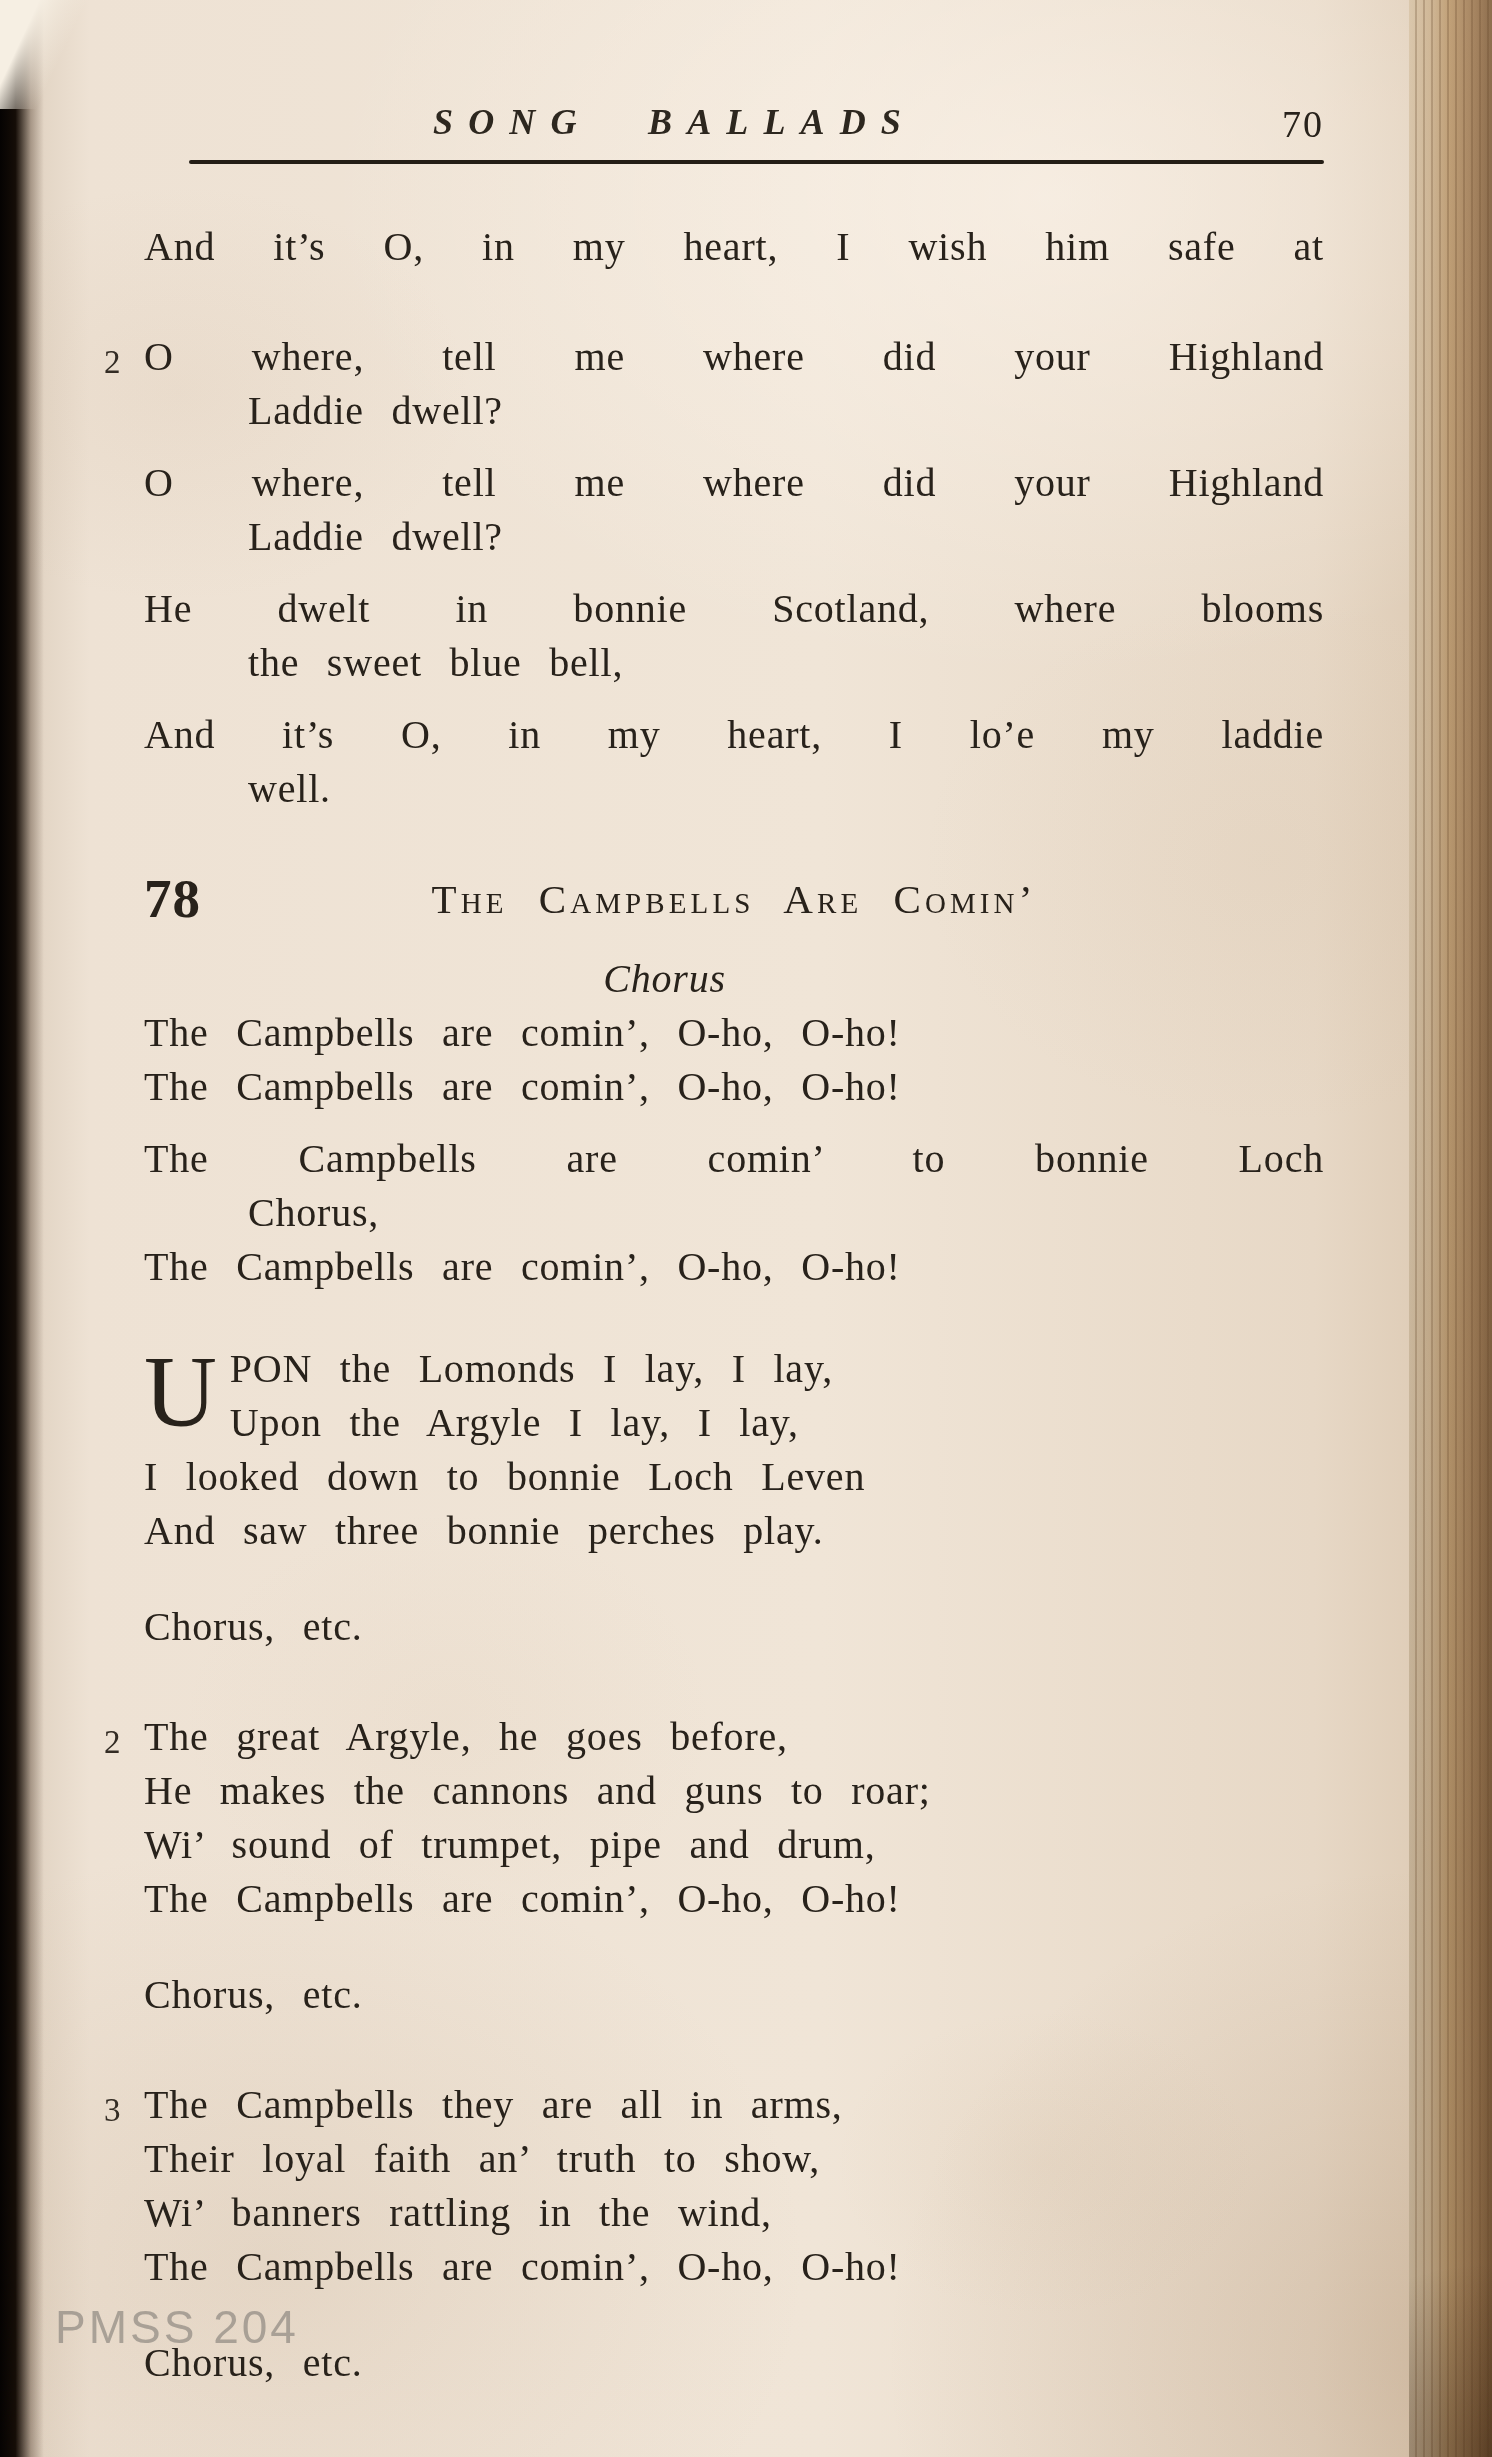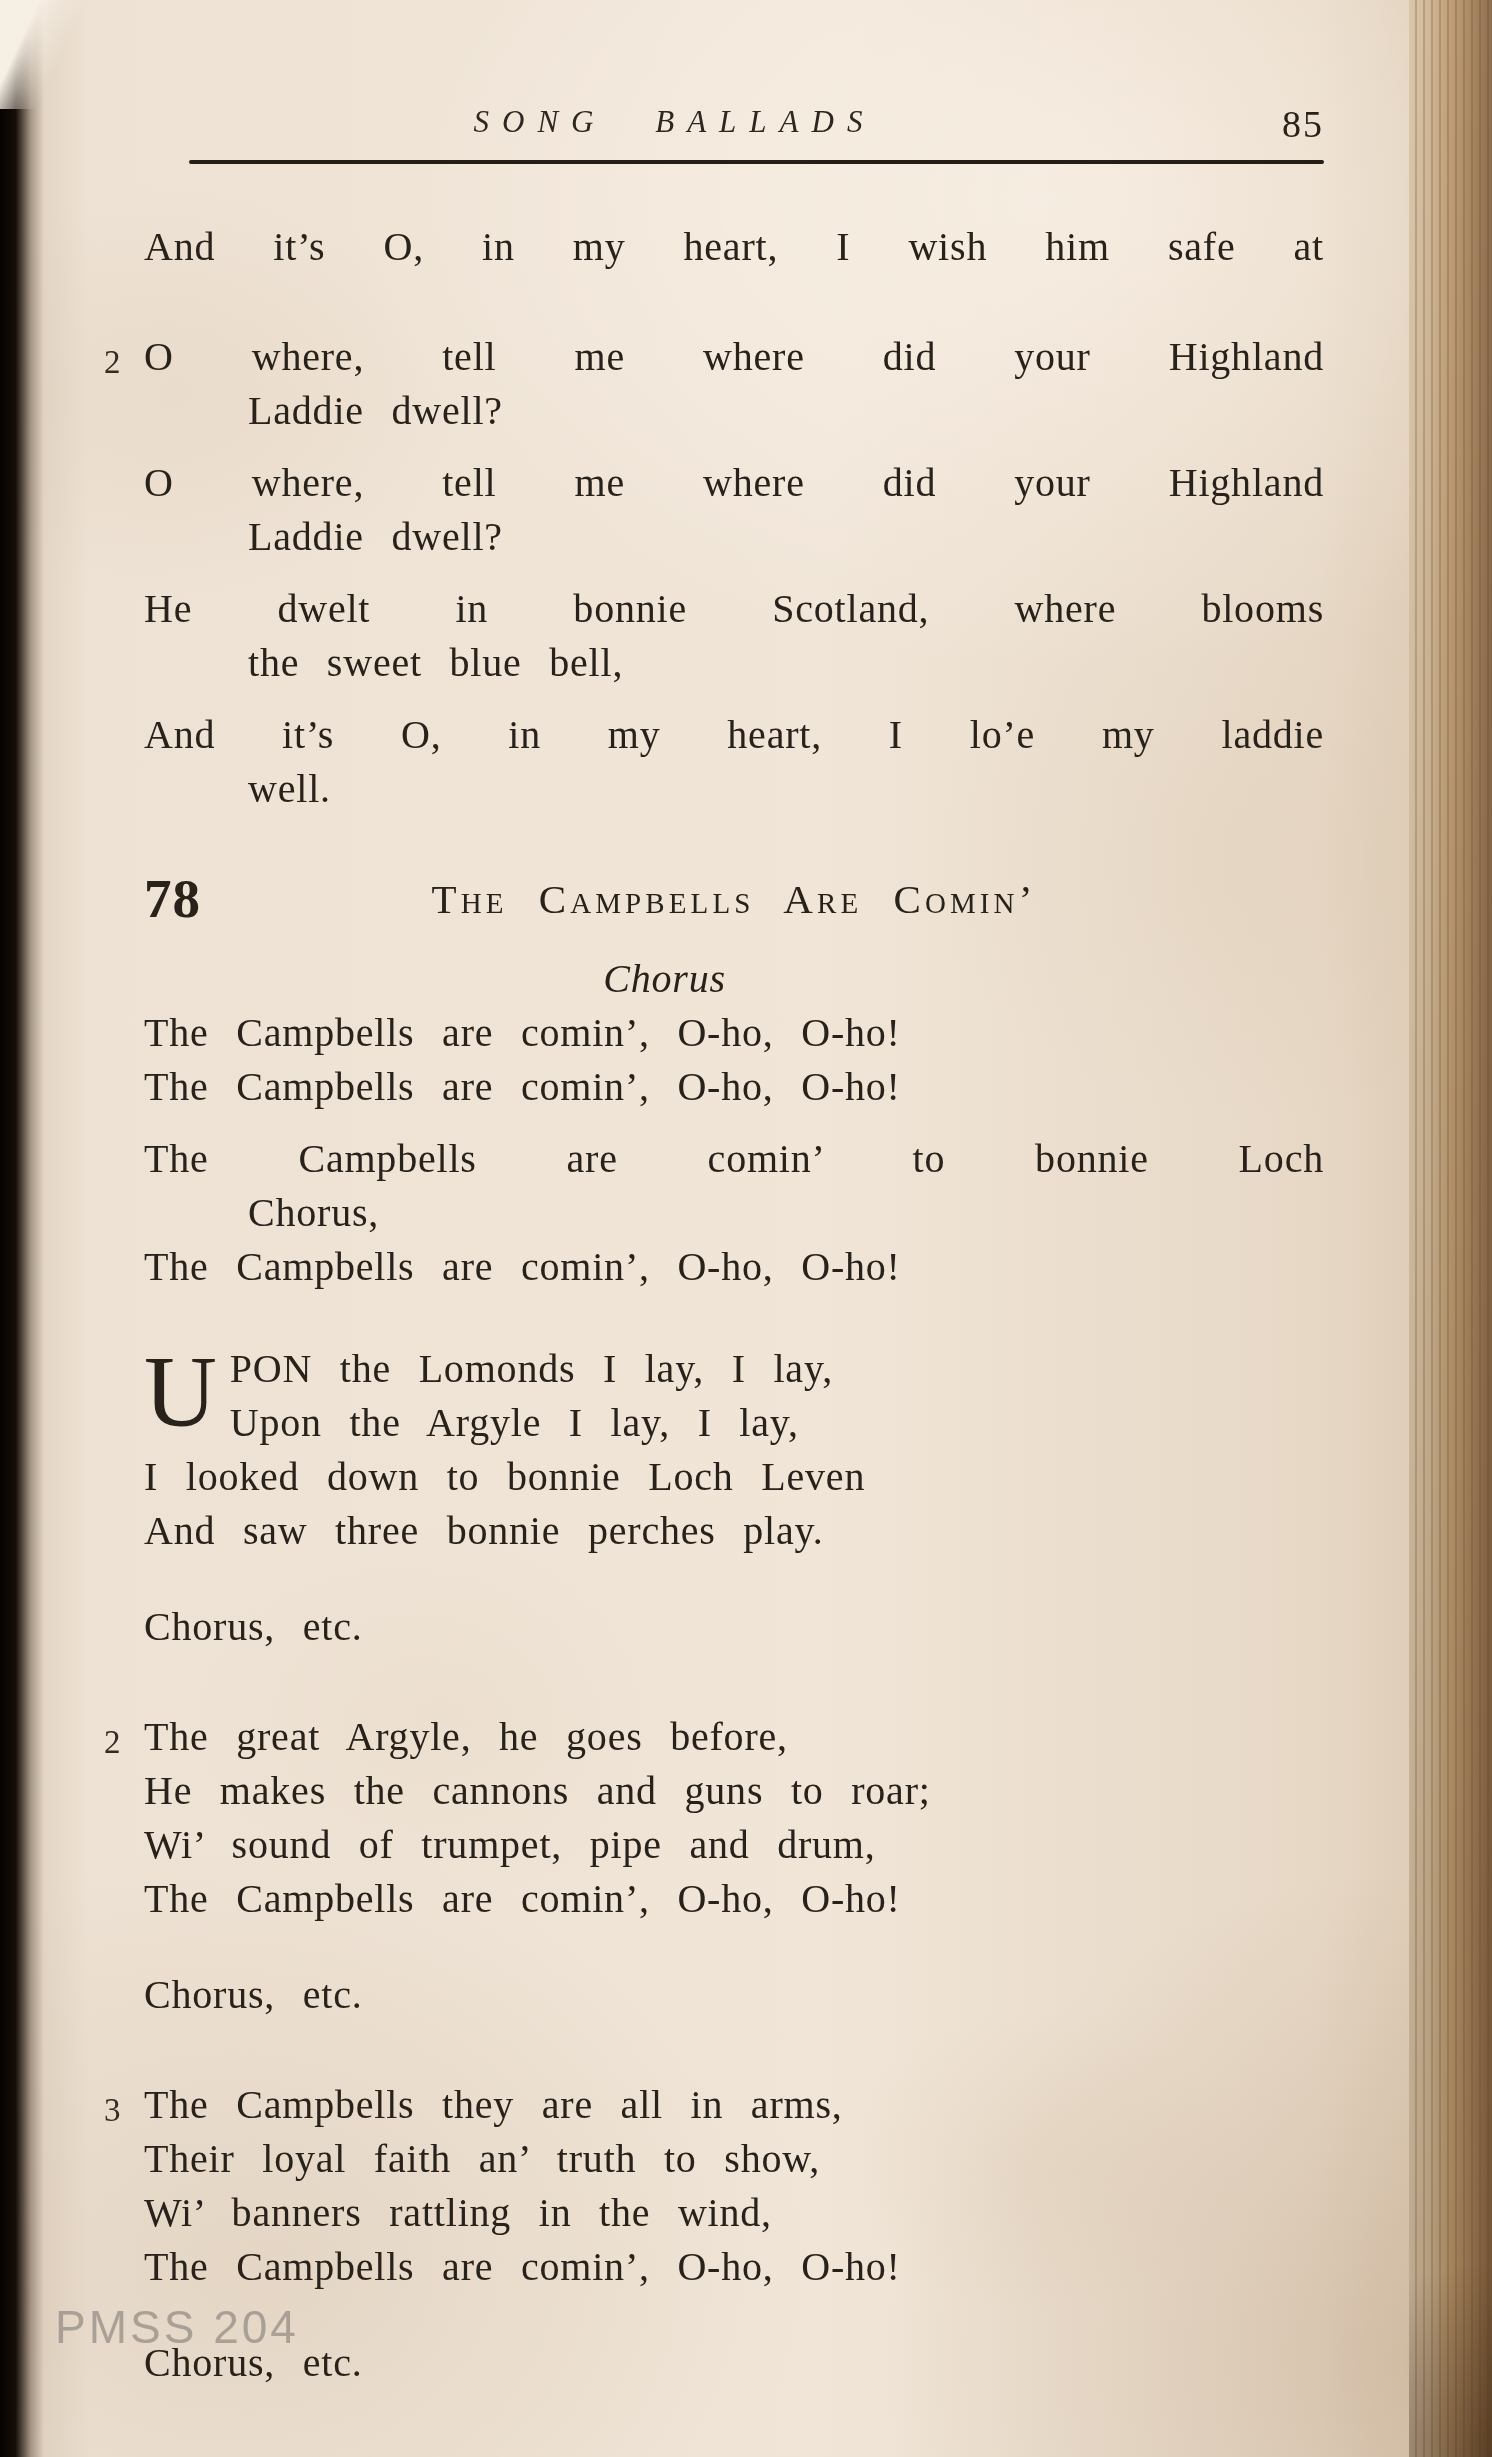--- a/index.html
+++ b/index.html
@@ -50,22 +50,22 @@
     font-size: 40px;
     line-height: 54px;
     letter-spacing: 0.02em;
     word-spacing: 0.42em;
   }
 
   .header { position: relative; height: 50px; }
   .header-title {
     display: block; text-align: center;
     padding-right: 119px;
-    font-style: italic; font-weight: normal;
-    font-size: 31px; letter-spacing: 0.42em; word-spacing: 0.9em;
+    font-style: italic; font-weight: bold;
+    font-size: 36px; letter-spacing: 0.42em; word-spacing: 0.9em;
     color: #2d271f;
   }
   .page-num { position: absolute; right: 0; top: 2px; font-size: 38px; letter-spacing: 2px; }
   .rule { height: 4px; background: #241e16; margin: 15px 0 56px 45px; border-radius: 2px; }
 
   .stanza { position: relative; margin-bottom: 56px; }
   .verse  { position: relative; margin-bottom: 42px; }
   .cont { margin-left: 104px; }
   .j { text-align: justify; text-align-last: justify; margin-top: 18px; }
   .vnum { position: absolute; left: -40px; top: 5px; font-size: 33px; color: #332c24; }
@@ -96,21 +96,21 @@
 </head>
 <body>
 
 <div class="scan">
   <div class="mottle"></div>
 
   <div class="page-body">
 
     <div class="header">
       <span class="header-title">SONG BALLADS</span>
-      <span class="page-num">85</span>
+      <span class="page-num">70</span>
     </div>
     <div class="rule"></div>
 
     <div class="stanza">
       <div class="line j">And it’s O, in my heart, I wish him safe at</div>
     </div>
 
     <div class="stanza">
       <span class="vnum">2</span>
       <div class="line j">O where, tell me where did your Highland</div>

